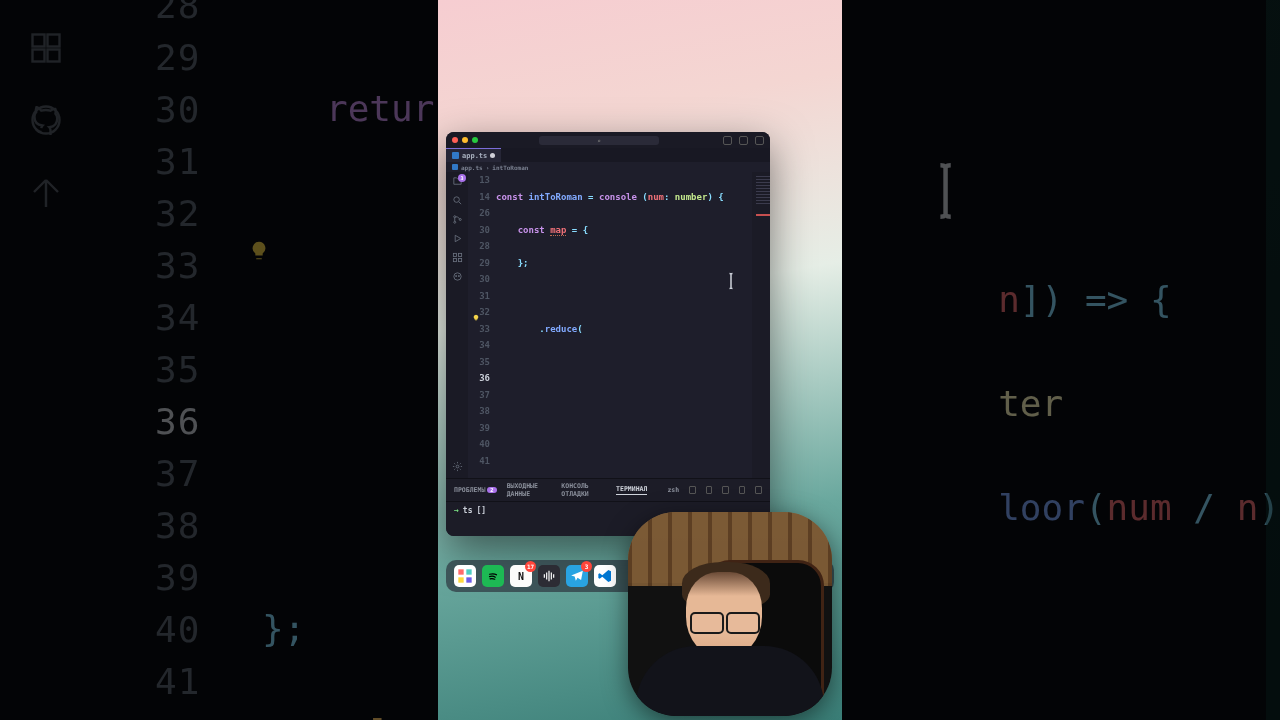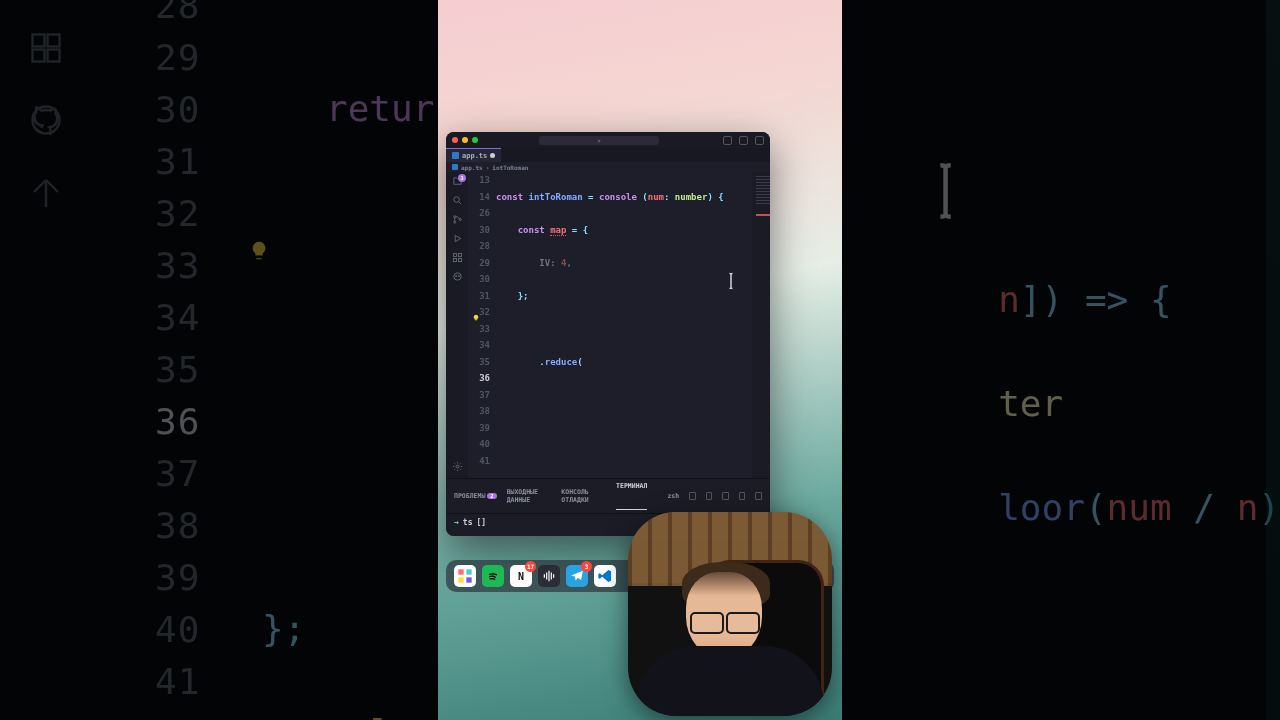--- a/index.html
+++ b/index.html
@@ -112,21 +112,21 @@
   .k-type{color:#c3e88d}.k-num{color:#f78c6c}.k-op{color:#89ddff}.k-punc{color:#89ddff}
   .k-obj{color:#ffcb6b}.k-ret{color:#c792ea}
   .k-uline{border-bottom:1px dotted rgba(255,140,100,.7)}
   .minimap{position:absolute;right:0;top:0;width:18px;height:100%;background:#1b1b26}
   .minimap::before{content:"";position:absolute;right:0;top:4px;width:14px;height:30px;background:repeating-linear-gradient(#3b3b4d,#3b3b4d 1px,transparent 1px,transparent 3px)}
   .minimap .warn{position:absolute;right:0;top:42px;width:14px;height:2px;background:#c75050}
   .bulb2{position:absolute;left:4px;top:calc(16.5px*8 + 3px);width:8px;height:8px;color:#f3d34a}
   .ibeam2{position:absolute;left:258px;top:calc(16.5px*6 + 1px);color:#cfd3dc}
   .vs-panel{height:58px;background:#1c1c27;border-top:1px solid #111118;font-size:6.5px;color:#8a8f9b;display:flex;flex-direction:column}
   .panel-tabs{display:flex;align-items:center;gap:10px;padding:3px 8px;border-bottom:1px solid #111118}
-  .panel-tabs .p-tab.active{color:#d0d4dc;border-bottom:1px solid #d0d4dc;padding-bottom:19px}
+  .panel-tabs .p-tab.active{color:#d0d4dc;border-bottom:1px solid #d0d4dc;padding-bottom:1px}
   .panel-tabs .p-badge{background:#a971ea;color:#fff;border-radius:6px;padding:0 3px;font-size:5.5px;margin-left:2px}
   .panel-tabs .spacer{flex:1}
   .panel-tabs .tool{width:8px;height:8px;border:1px solid #555;border-radius:1px}
   .terminal{flex:1;padding:4px 8px;font-size:8px;color:#c9ced7;display:flex;align-items:flex-start;gap:4px}
   .terminal .arrow{color:#7ee787}
 
   
   .dock {
     position: absolute; left: 8px; bottom: 128px;
     width: 388px; height: 32px;
@@ -318,21 +318,20 @@
           <div>37</div>
             <div>38</div>
             <div>39</div>
           <div>40</div>
             <div>41</div>
         </div>
 
         <div class="code">
 <div class="row"><span class="k-kw">const </span><span class="k-fn">intToRoman</span><span class="k-op"> = </span><span class="k-kw">console </span><span class="k-punc">(</span><span class="k-var">num</span><span class="k-punc">: </span><span class="k-type">number</span><span class="k-punc">) {</span></div>
 <div class="row"><span class="k-kw">    const </span><span class="k-var k-uline">map</span><span class="k-punc"> = {</span></div>
-<div class="row" style="opacity:.45"><span class="k-id">        IV: </span><span class="k-num">4</span><span class="k-punc">,</span></div>
 <div class="row"><span class="k-punc">    };</span></div>
 <div class="row"></div>
 <div class="row"><span class="k-punc">        .</span><span class="k-fn">reduce</span><span class="k-punc">(</span></div>
 
 
 
 
 
 
 

